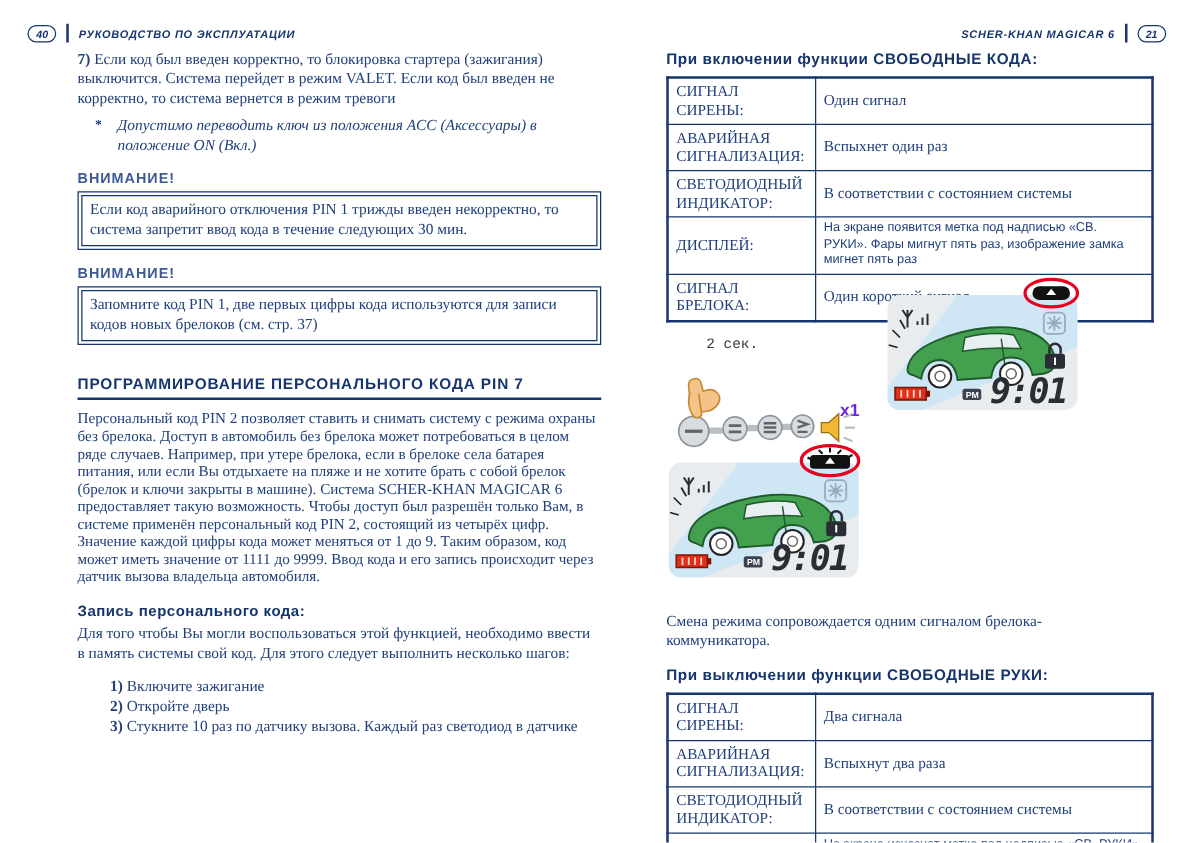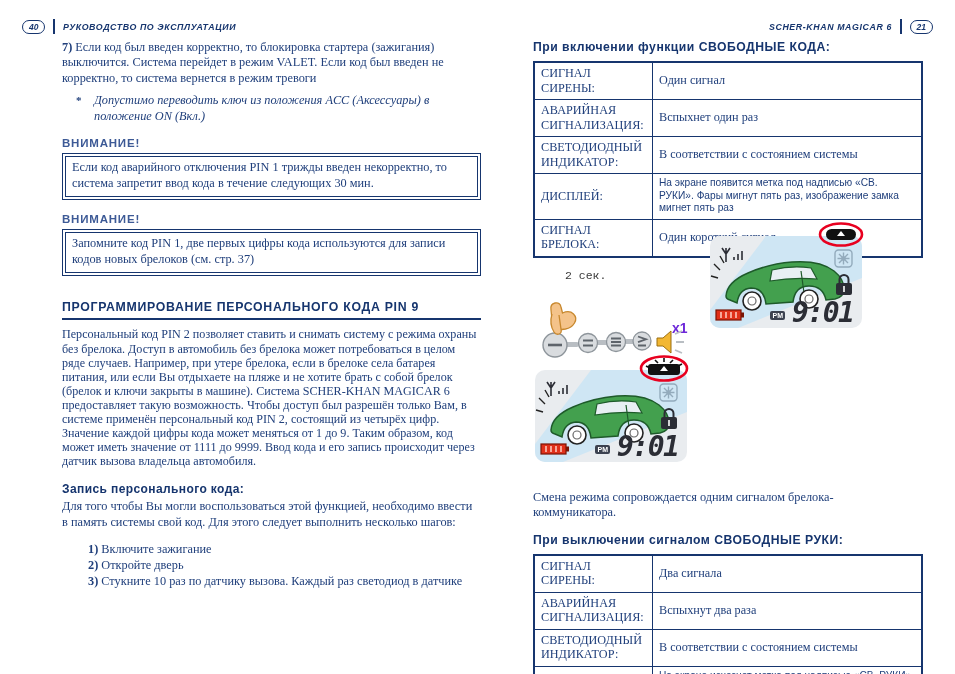--- a/index.html
+++ b/index.html
@@ -102,21 +102,21 @@
     <span class="star">*</span>
     <span>Допустимо переводить ключ из положения ACC (Аксессуары) в положение ON (Вкл.)</span>
   </div>
 
   <div class="warn-title">ВНИМАНИЕ!</div>
   <div class="warn-box">Если код аварийного отключения PIN 1 трижды введен некорректно, то система запретит ввод кода в течение следующих 30 мин.</div>
 
   <div class="warn-title">ВНИМАНИЕ!</div>
   <div class="warn-box">Запомните код PIN 1, две первых цифры кода используются для записи кодов новых брелоков (см. стр. 37)</div>
 
-  <div class="sec-head">ПРОГРАММИРОВАНИЕ ПЕРСОНАЛЬНОГО КОДА PIN 9</div>
+  <div class="sec-head">ПРОГРАММИРОВАНИЕ ПЕРСОНАЛЬНОГО КОДА PIN 7</div>
   <p class="sec-body">Персональный код PIN 2 позволяет ставить и снимать систему с режима охраны без брелока. Доступ в автомобиль без брелока может потребоваться в целом ряде случаев. Например, при утере брелока, если в брелоке села батарея питания, или если Вы отдыхаете на пляже и не хотите брать с собой брелок (брелок и ключи закрыты в машине). Система SCHER-KHAN MAGICAR 6 предоставляет такую возможность. Чтобы доступ был разрешён только Вам, в системе применён персональный код PIN 2, состоящий из четырёх цифр. Значение каждой цифры кода может меняться от 1 до 9. Таким образом, код может  иметь значение от 1111 до 9999. Ввод кода и его запись происходит через датчик вызова владельца автомобиля.</p>
 
   <div class="sub-head">Запись персонального кода:</div>
   <p class="sub-body">Для того чтобы Вы могли воспользоваться этой функцией, необходимо ввести в память системы свой код. Для этого следует выполнить несколько шагов:</p>
 
   <div class="steps">
     <div class="step"><span class="bnum">1)</span><span> Включите зажигание</span></div>
     <div class="step"><span class="bnum">2)</span><span> Откройте дверь</span></div>
     <div class="step"><span class="bnum">3)</span><span> Стукните 10 раз по датчику вызова. Каждый раз светодиод в датчике</span></div>
   </div>
@@ -297,21 +297,21 @@
       </g>
       <g>
         <rect x="62" y="85" width="15" height="9" rx="2" fill="#3c4250"></rect>
         <text x="64.5" y="92" font-size="7" fill="#ffffff" font-family="Liberation Sans,sans-serif" font-weight="bold">PM</text>
       </g>
     </svg>
   </div>
 
   <p class="caption">Смена режима сопровождается одним сигналом брелока-коммуникатора.</p>
 
-  <div class="rp-head" style="margin-top:13px;">При выключении сигналом СВОБОДНЫЕ РУКИ:</div>
+  <div class="rp-head" style="margin-top:13px;">При выключении функции СВОБОДНЫЕ РУКИ:</div>
 
   <table class="sig">
     <tbody>
         <tr>
       <td class="lbl">СИГНАЛ СИРЕНЫ:</td>
       <td class="val">Два сигнала</td>
         </tr>
     <tr>
       <td class="lbl">АВАРИЙНАЯ СИГНАЛИЗАЦИЯ:</td>
       <td class="val">Вспыхнут два раза</td>

